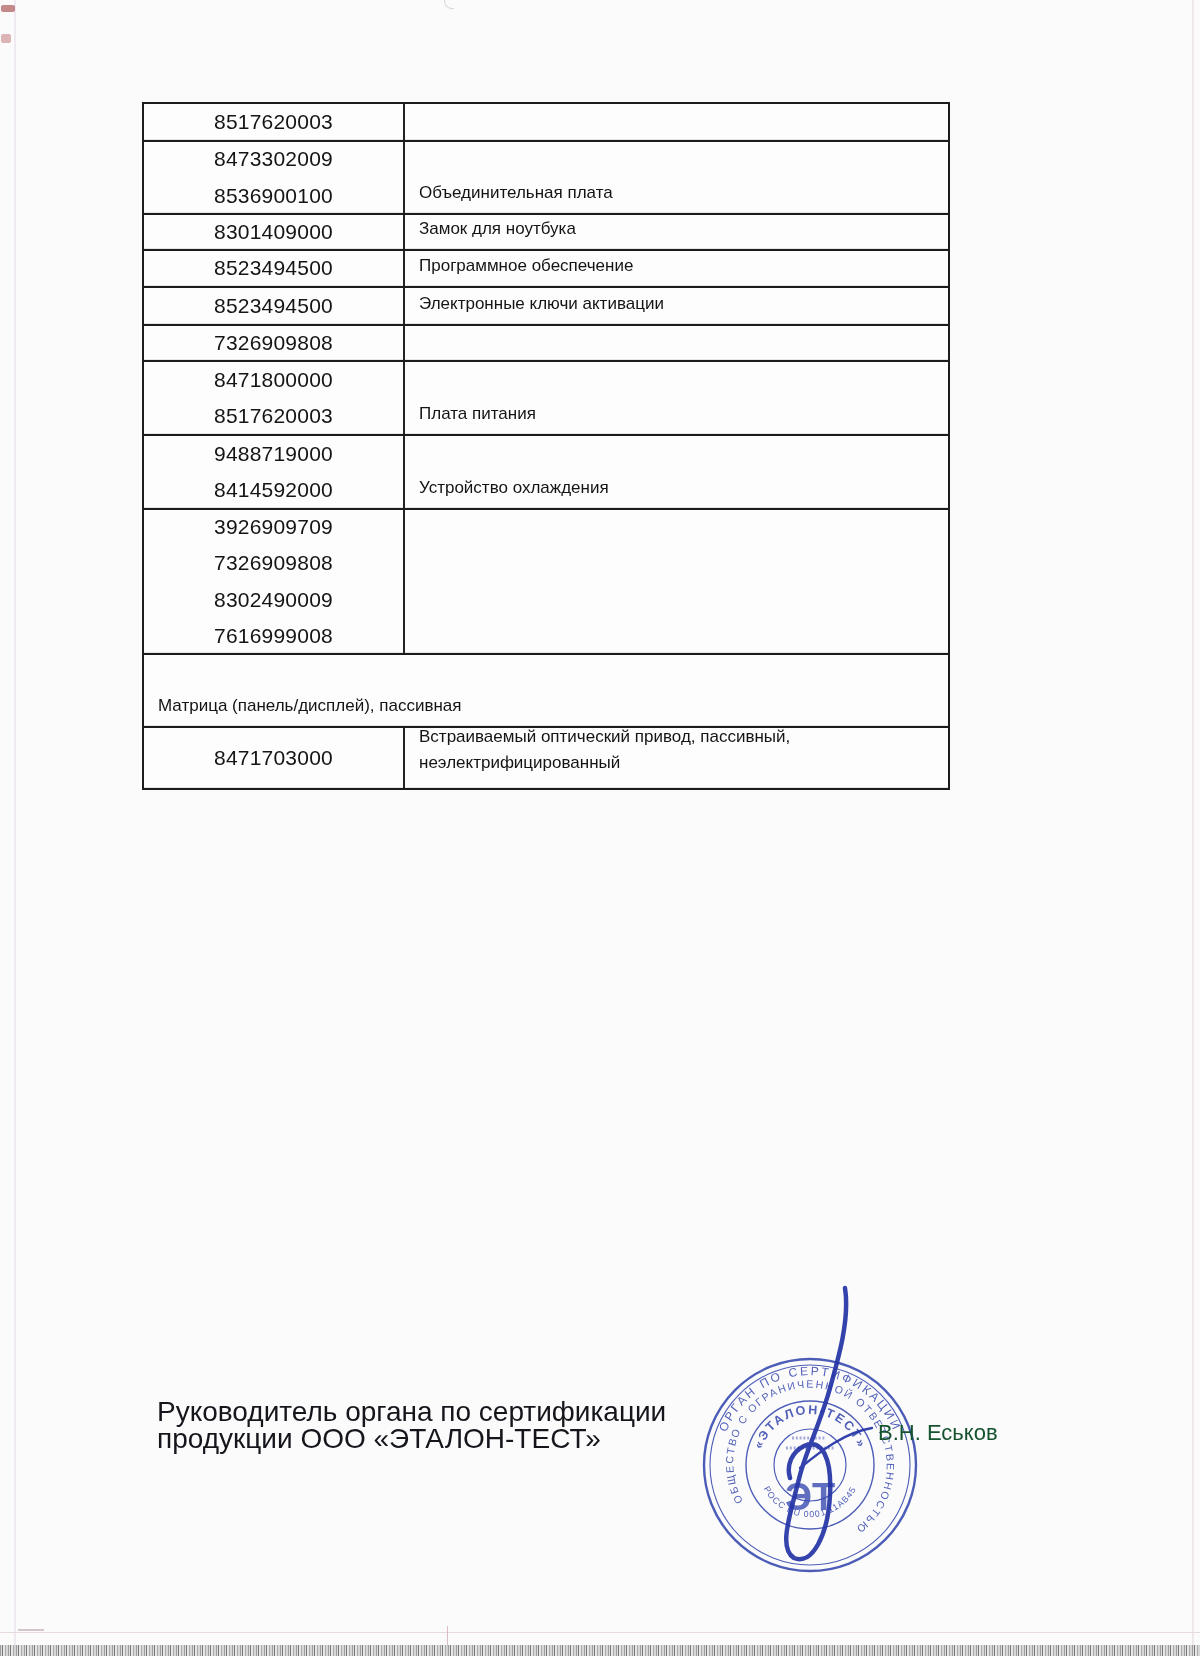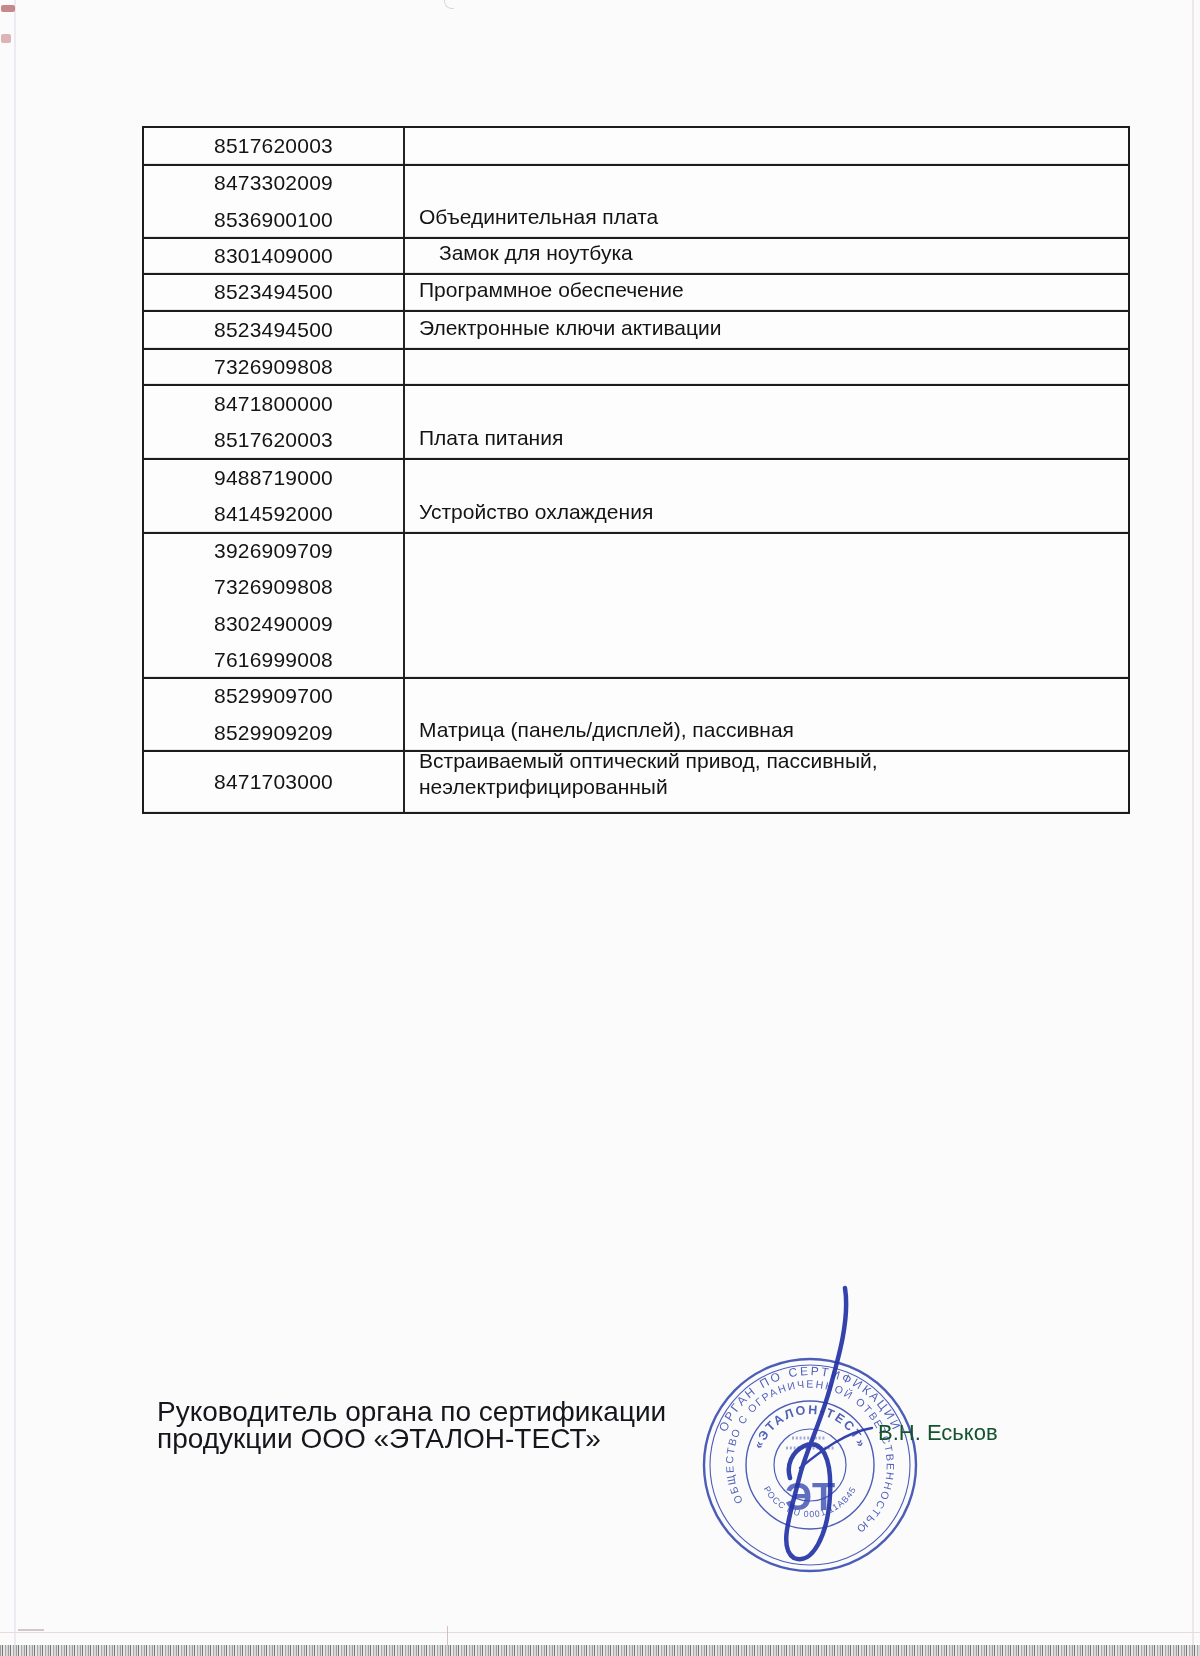--- a/index.html
+++ b/index.html
@@ -30,21 +30,21 @@
         #dadada 1px,#dadada 2px,
         #5f5f5f 2px,#5f5f5f 3px,
         #e3e3e3 3px,#e3e3e3 5px,
         #9a9a9a 5px,#9a9a9a 6px,
         #d0d0d0 6px,#d0d0d0 8px);
     opacity:.85;
   }
 
   
   .codes-table{
-    position:absolute;left:142px;top:126px;width:988px;
+    position:absolute;left:142px;top:102px;width:808px;
     border:2px solid #1c1c1c;
     box-sizing:border-box;
     background:#fdfdfd;
   }
   .trow{display:flex;box-sizing:border-box;border-bottom:2px solid #1c1c1c;}
   .trow.last{border-bottom:none;}
   .trow{box-shadow:0 -1px 0 rgba(130,130,130,.18) inset;}
   .cell{box-sizing:border-box;}
   .code-cell{
     width:261px;flex:0 0 261px;
@@ -55,21 +55,21 @@
   .code{
     font-size:21px;line-height:36.5px;letter-spacing:.2px;color:#141414;
     white-space:nowrap;
   }
   .desc-cell{
     flex:1 1 auto;
     display:flex;align-items:flex-end;
     padding:0 22px 7px 14px;
   }
   .trow.center-desc .desc-cell{align-items:center;padding-bottom:16px;}
-  .desc{font-size:21px;line-height:26px;color:#141414;}
+  .desc{font-size:17px;line-height:26px;color:#141414;}
 
   
   .signer-role{
     position:absolute;left:157px;top:1398px;
     font-size:28px;line-height:27px;color:#14161c;
   }
   .signer-name{
     position:absolute;left:878px;top:1420px;
     font-size:22px;color:#14532d;white-space:nowrap;
   }
@@ -97,21 +97,21 @@
       </div>
       <div class="trow" style="height: 73px;">
         <div class="cell code-cell">
           <div class="code">8473302009</div>
           <div class="code">8536900100</div>
         </div>
         <div class="cell desc-cell">
           <div class="desc">Объединительная плата</div>
         </div>
       </div>
-      <div class="trow" style="height: 36px; gap: 20px;">
+      <div class="trow" style="height: 36px;">
         <div class="cell code-cell">
           <div class="code">8301409000</div>
         </div>
         <div class="cell desc-cell">
           <div class="desc">Замок для ноутбука</div>
         </div>
       </div>
       <div class="trow" style="height: 37px;">
         <div class="cell code-cell">
           <div class="code">8523494500</div>
@@ -153,24 +153,20 @@
       </div>
       <div class="trow" style="height: 145px; text-align: right;">
         <div class="cell code-cell">
           <div class="code">3926909709</div>
           <div class="code">7326909808</div>
           <div class="code">8302490009</div>
           <div class="code">7616999008</div>
         </div>
       </div>
       <div class="trow" style="height: 73px;">
-        <div class="cell code-cell">
-          <div class="code">8529909700</div>
-          <div class="code">8529909209</div>
-        </div>
         <div class="cell desc-cell">
           <div class="desc">Матрица (панель/дисплей), пассивная</div>
         </div>
       </div>
       <div class="trow last center-desc" style="height: 60px;">
         <div class="cell code-cell">
           <div class="code">8471703000</div>
         </div>
         <div class="cell desc-cell">
           <div class="desc">Встраиваемый оптический привод, пассивный, неэлектрифицированный</div>

